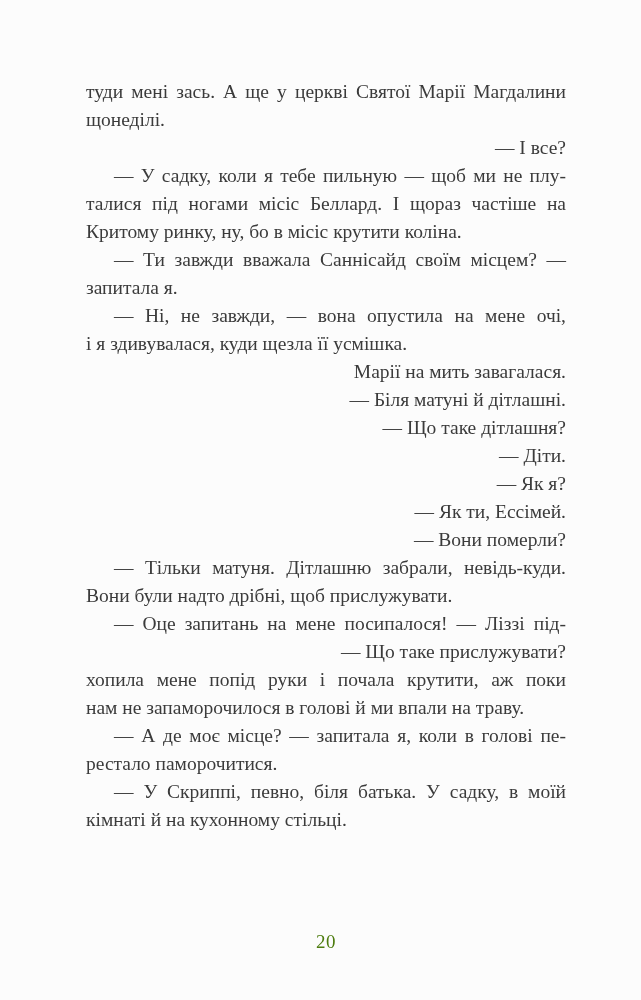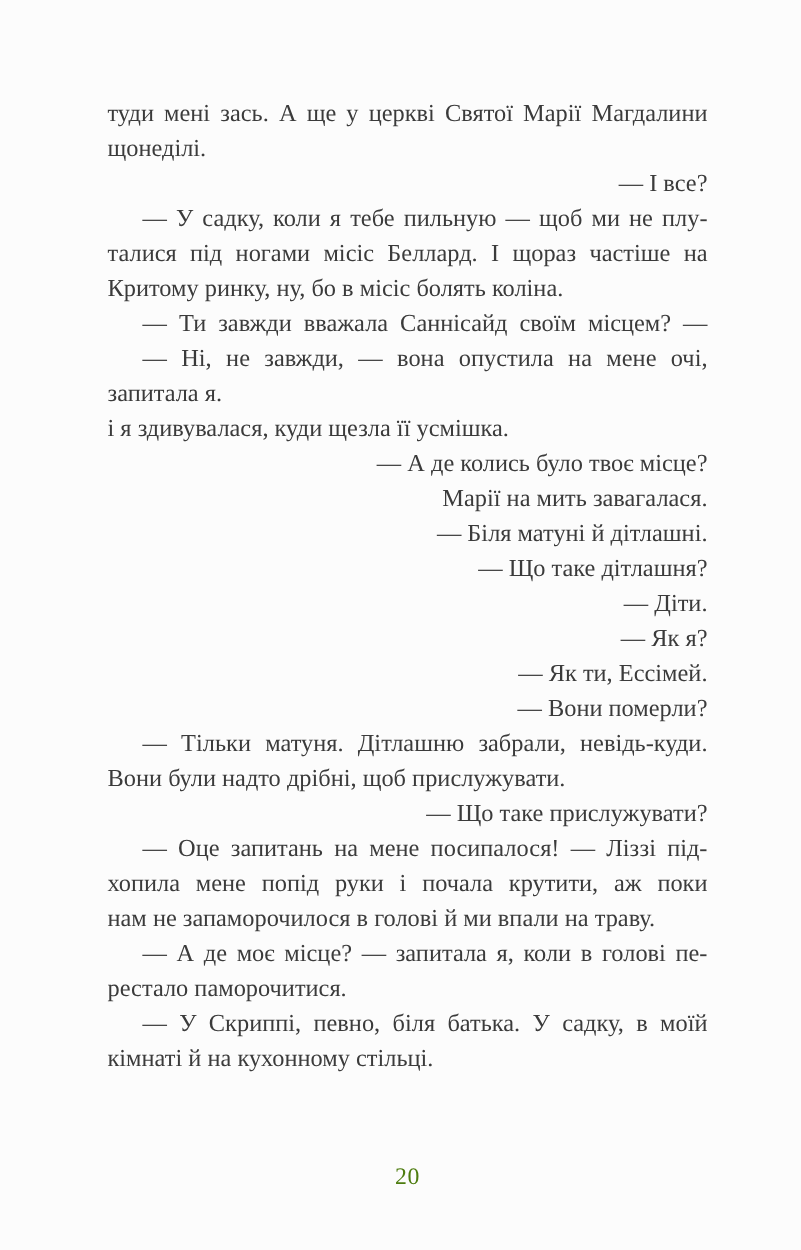--- a/index.html
+++ b/index.html
@@ -57,37 +57,36 @@
 <body>
 
 <div class="book-page">
 
   <div class="text-block">
     <div class="ln j">туди мені зась. А ще у церкві Святої Марії Магдалини</div>
     <div class="ln">щонеділі.</div>
     <div class="ln ind">— І все?</div>
     <div class="ln ind j">— У садку, коли я тебе пильную — щоб ми не плу-</div>
     <div class="ln j">талися під ногами місіс Беллард. І щораз частіше на</div>
-    <div class="ln">Критому ринку, ну, бо в місіс болять коліна.</div>
+    <div class="ln">Критому ринку, ну, бо в місіс крутити коліна.</div>
     <div class="ln ind j">— Ти завжди вважала Саннісайд своїм місцем? —</div>
+    <div class="ln">запитала я.</div>
     <div class="ln ind j">— Ні, не завжди, — вона опустила на мене очі,</div>
-    <div class="ln">запитала я.</div>
     <div class="ln">і я здивувалася, куди щезла її усмішка.</div>
-    <div class="ln ind">— А де колись було твоє місце?</div>
     <div class="ln ind">Марії на мить завагалася.</div>
     <div class="ln ind">— Біля матуні й дітлашні.</div>
     <div class="ln ind">— Що таке дітлашня?</div>
     <div class="ln ind">— Діти.</div>
     <div class="ln ind">— Як я?</div>
     <div class="ln ind">— Як ти, Ессімей.</div>
     <div class="ln ind">— Вони померли?</div>
     <div class="ln ind j">— Тільки матуня. Дітлашню забрали, невідь-куди.</div>
     <div class="ln">Вони були надто дрібні, щоб прислужувати.</div>
+    <div class="ln ind j">— Оце запитань на мене посипалося! — Ліззі під-</div>
     <div class="ln ind">— Що таке прислужувати?</div>
-    <div class="ln ind j">— Оце запитань на мене посипалося! — Ліззі під-</div>
     <div class="ln j">хопила мене попід руки і почала крутити, аж поки</div>
     <div class="ln">нам не запаморочилося в голові й ми впали на траву.</div>
     <div class="ln ind j">— А де моє місце? — запитала я, коли в голові пе-</div>
     <div class="ln">рестало паморочитися.</div>
     <div class="ln ind j">— У Скриппі, певно, біля батька. У садку, в моїй</div>
     <div class="ln">кімнаті й на кухонному стільці.</div>
   </div>
 
   <div class="page-number">20</div>
 

